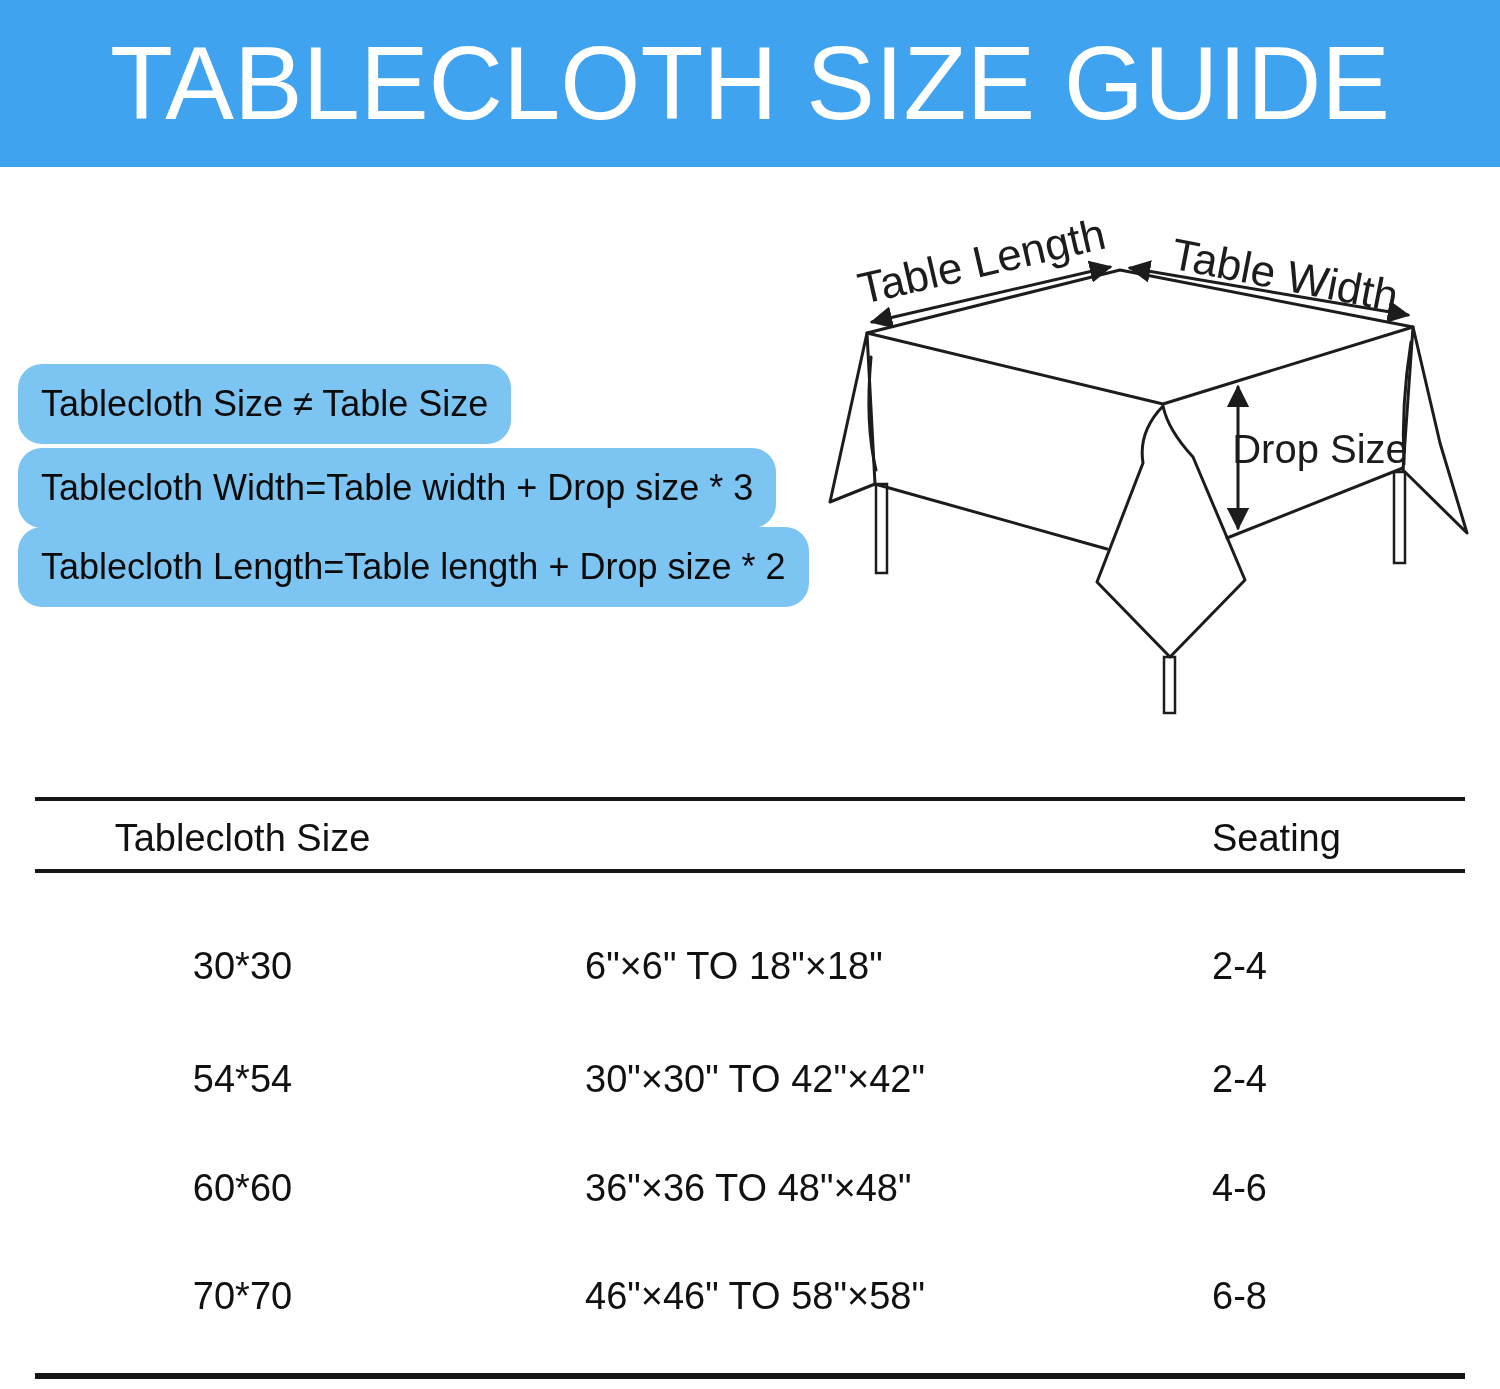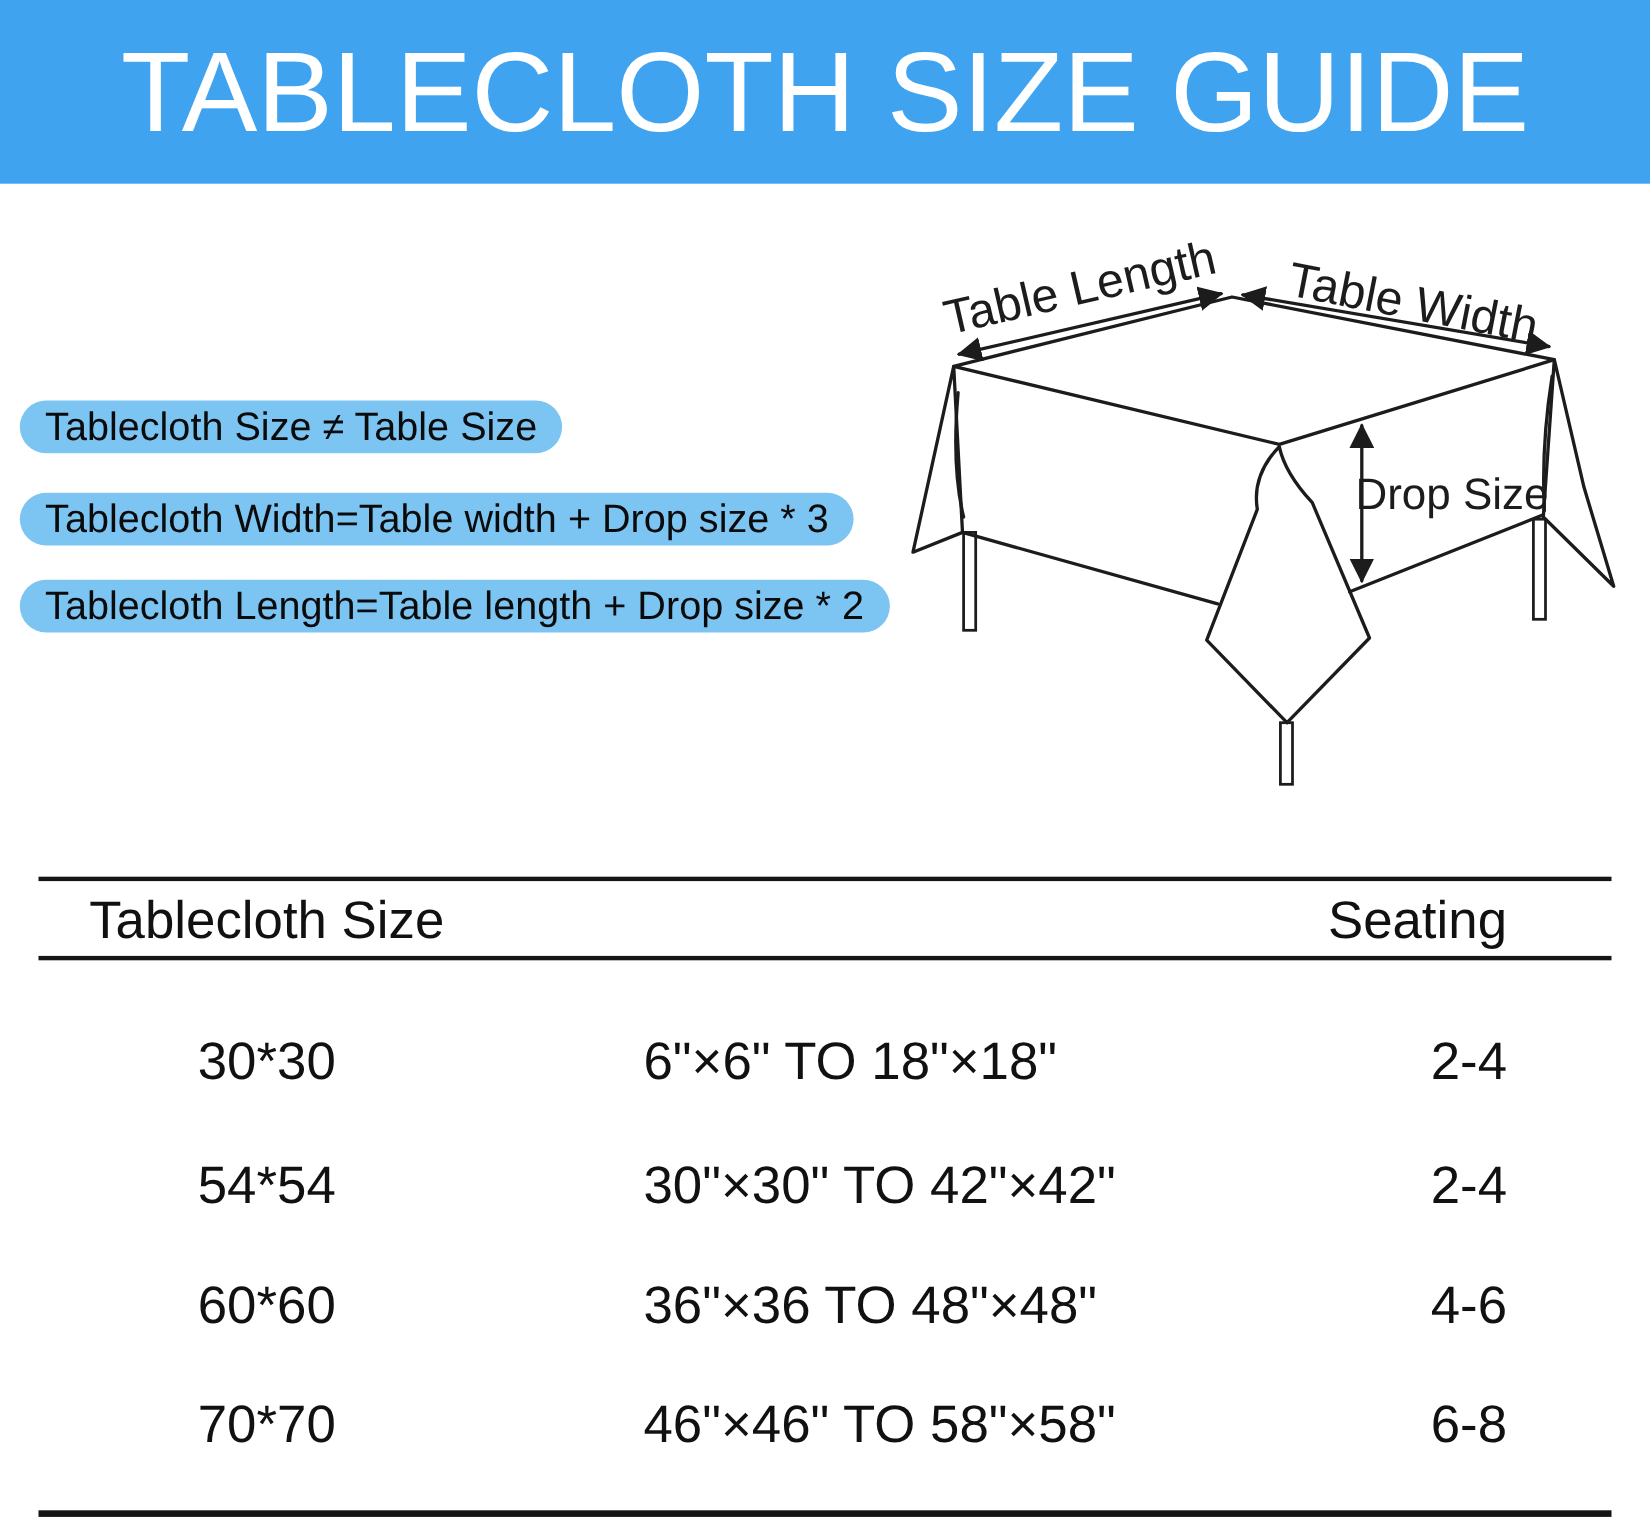--- a/index.html
+++ b/index.html
@@ -11,43 +11,43 @@
     position:absolute;left:0;top:0;width:1500px;height:167px;
     background:#40a3f0;display:flex;align-items:center;justify-content:center;
   }
   .banner .title{
     margin:0;color:#ffffff;font-size:103px;font-weight:normal;
     white-space:nowrap;letter-spacing:0px;
   }
   .pill{
     position:absolute;left:18px;height:48px;background:#7cc5f3;
     border-radius:24px;display:flex;align-items:center;
-    padding:0 23px;font-size:36px;color:#0b0b0b;white-space:nowrap;
+    padding:16px 23px;font-size:36px;color:#0b0b0b;white-space:nowrap;
   }
   .pill-1{top:364px}
   .pill-2{top:448px}
   .pill-3{top:527px}
   svg.diagram{position:absolute;left:0;top:0;pointer-events:none}
   svg.diagram path, svg.diagram line{stroke:#1c1c1c;stroke-width:3;fill:none;stroke-linejoin:round;stroke-linecap:round}
   svg.diagram rect.leg{fill:#ffffff;stroke:#1c1c1c;stroke-width:2.5}
   svg.diagram path.cloth{fill:#ffffff}
   svg.diagram text{fill:#1c1c1c;stroke:none;font-family:"Liberation Sans",sans-serif}
   .rule{position:absolute;left:35px;width:1430px;background:#151515}
   .rule-top{top:797px;height:4px}
   .rule-mid{top:869px;height:4px}
   .rule-bottom{top:1373px;height:6px}
-  .trow{position:absolute;left:0;width:1196px;height:52px;line-height:52px;font-size:48px;white-space:nowrap}
+  .trow{position:absolute;left:0;width:1196px;height:52px;line-height:52px;font-size:38px;white-space:nowrap}
   .trow-header{top:812px}
   .trow-1{top:940px}
   .trow-2{top:1053px}
   .trow-3{top:1162px}
   .trow-4{top:1270px}
   .c1{position:absolute;left:35px;width:415px;text-align:center}
   .c2{position:absolute;left:585px;width:640px;text-align:left}
-  .c3{position:absolute;left:1170px;width:200px;text-align:right}
+  .c3{position:absolute;left:1212px;width:200px;text-align:left}
 </style>
 </head>
 <body>
 
 <div class="banner">
   <h1 class="title">TABLECLOTH SIZE GUIDE</h1>
 </div>
 
 <div class="pill pill-1">
   <span>Tablecloth Size ≠ Table Size</span>

